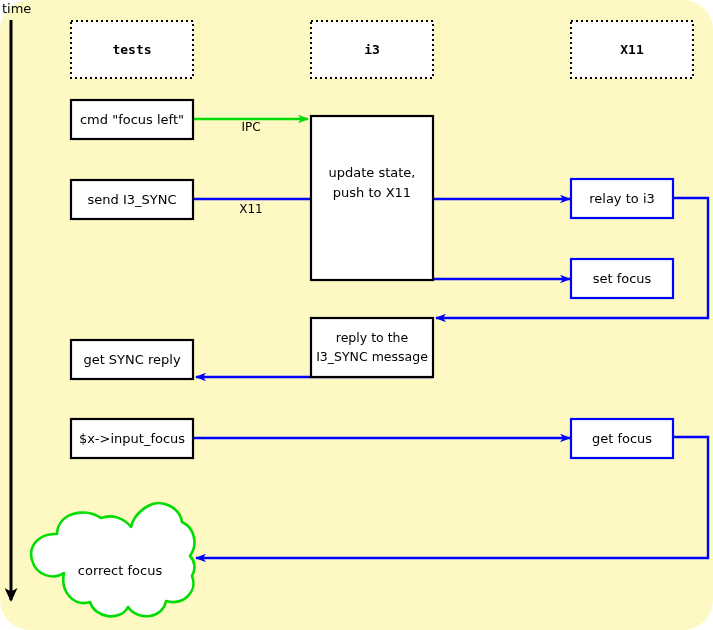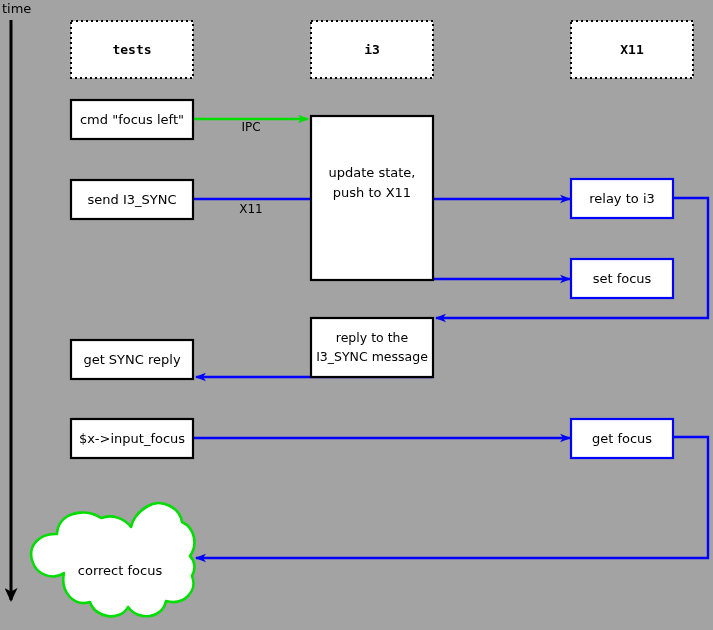--- a/index.html
+++ b/index.html
@@ -11,21 +11,22 @@
   body {
     width: 713px;
     height: 630px;
     overflow: hidden;
     font-family: "DejaVu Sans", sans-serif;
   }
   #diagram-root {
     position: relative;
     width: 713px;
     height: 630px;
-    background: #a3a3a3;
+    background: #fef9c3;
+    border-radius: 30px;
   }
   svg#diagram {
     display: block;
     width: 713px;
     height: 630px;
   }
   .lane-header-box {
     fill: #ffffff;
     stroke: #000000;
     stroke-width: 2;

